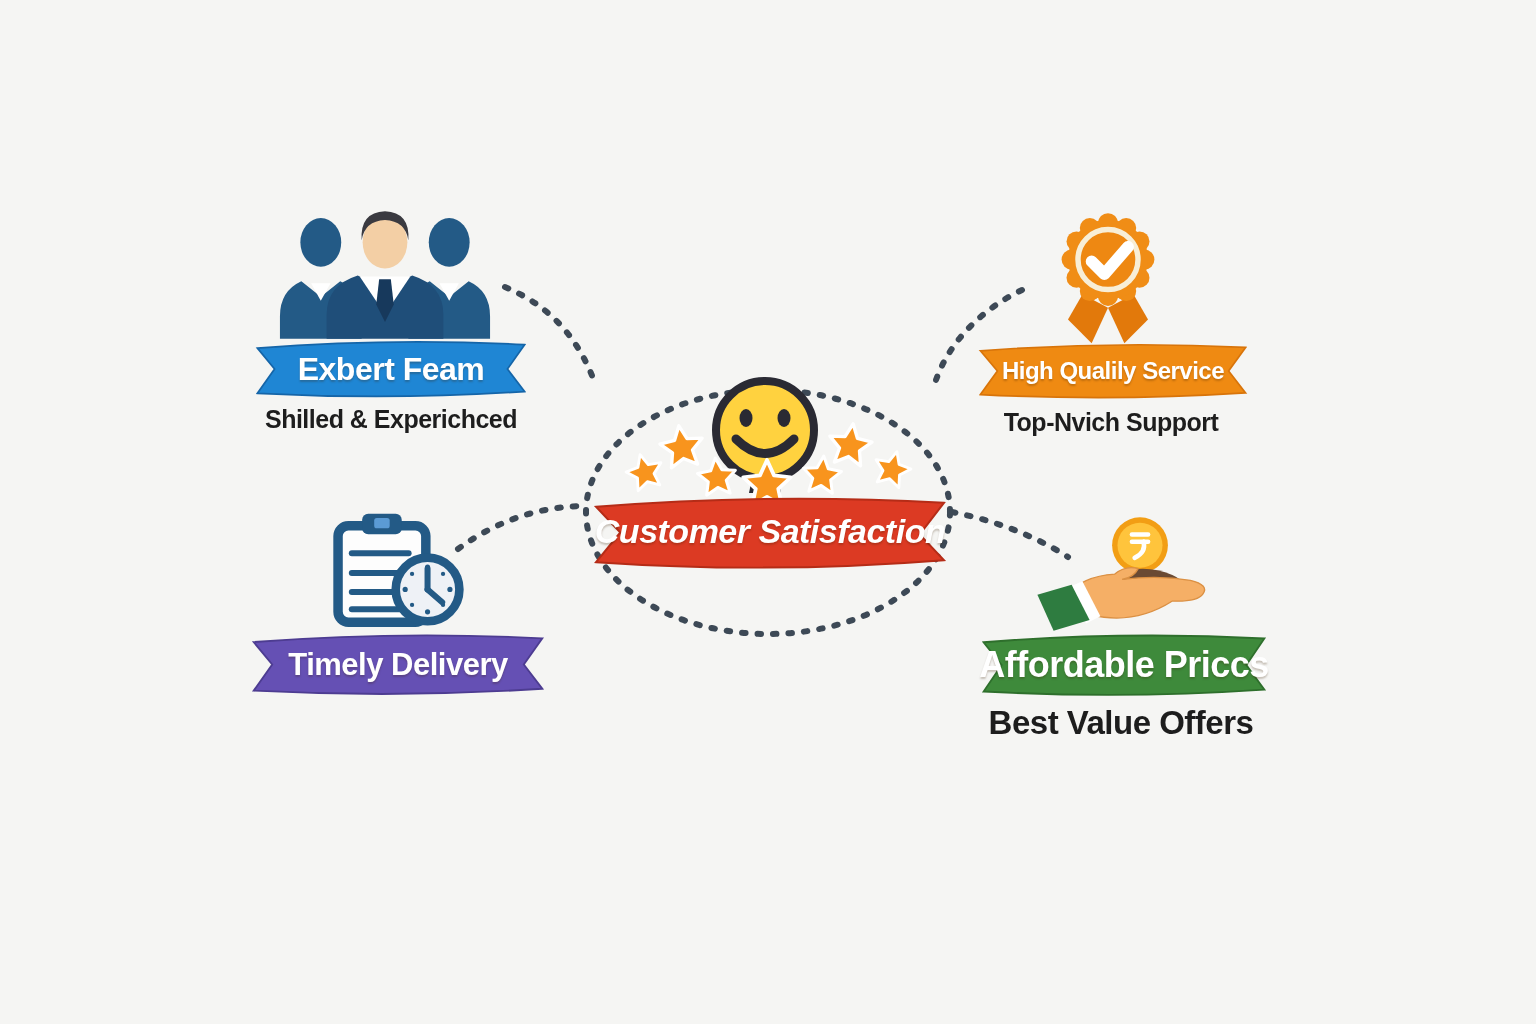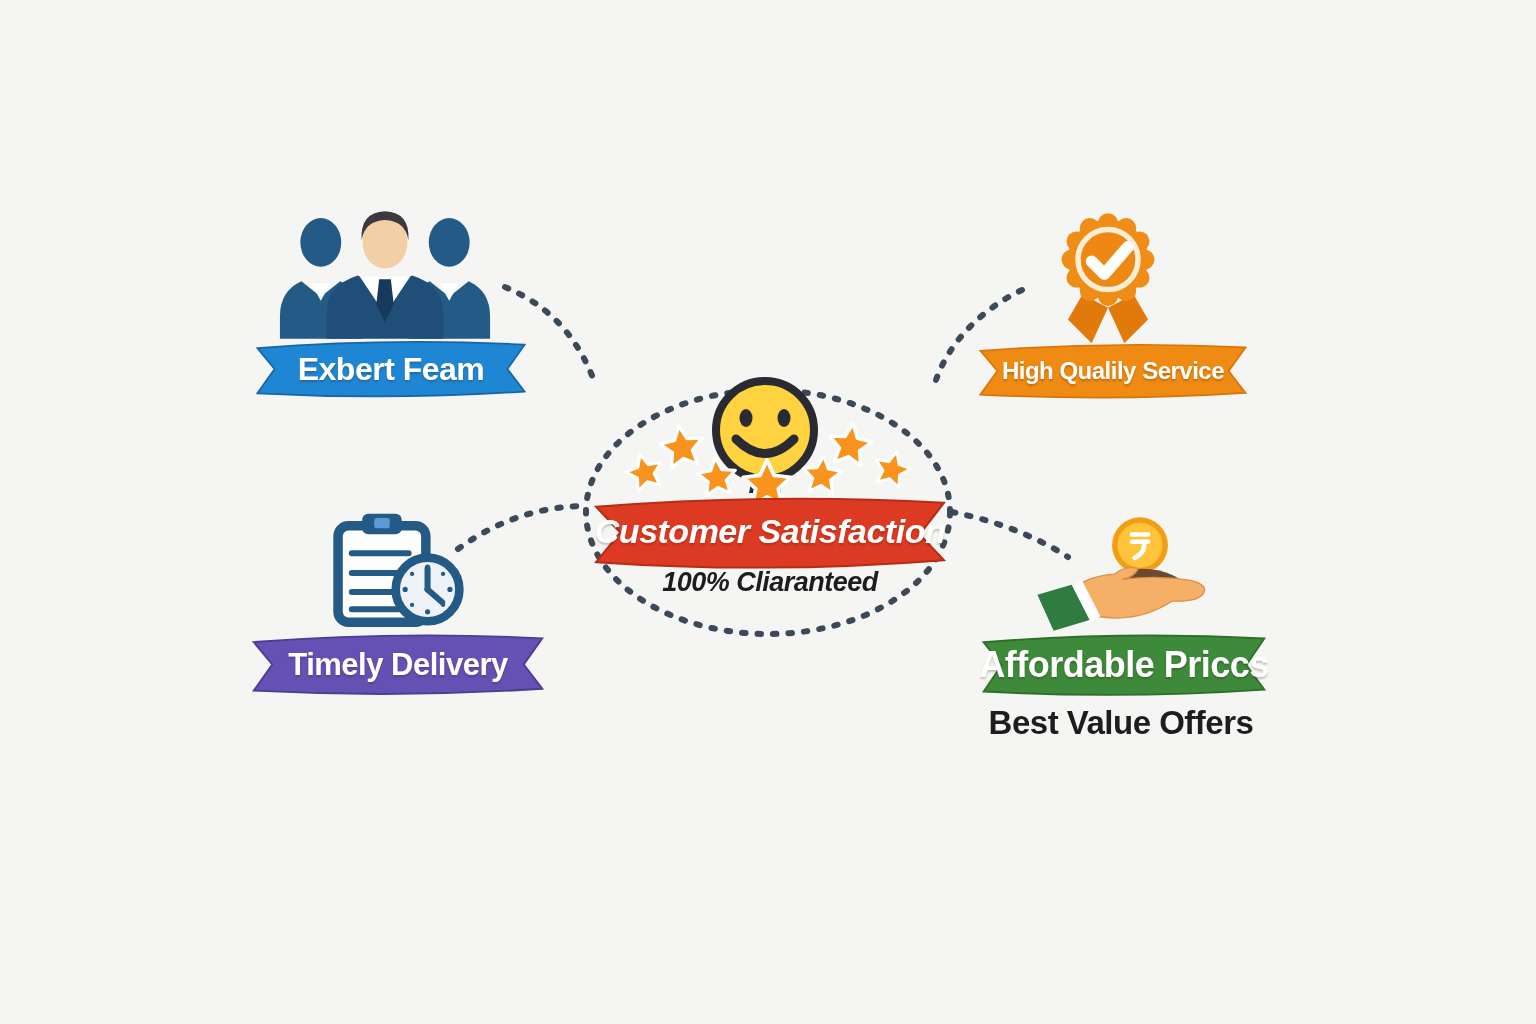--- a/index.html
+++ b/index.html
@@ -95,21 +95,20 @@
         <use href="#star" transform="translate(275,73) scale(1.12) rotate(8)" fill="#f8941d"></use>
         <use href="#star" transform="translate(317,97) scale(0.95) rotate(15)" fill="#f8941d"></use>
       </svg>
     </div>
     <div class="ribbon">
       <svg viewBox="0 0 352 86" preserveAspectRatio="none">
         <path stroke-width="2" d="M 4 18 Q 176 4 348 14 L 324 46 L 348 72 Q 176 86 4 74 L 28 44 Z" fill="#dc3a23" stroke="#b52c17"></path>
       </svg>
       <div class="label">Customer Satisfaction</div>
     </div>
-    <div class="subtitle">100% Cliaranteed</div>
   </div>
 
   <div class="badge badge-tl">
     <div class="icon-wrap">
       <svg width="214" height="132" viewBox="0 0 220 135">
 
         <ellipse cx="44" cy="36" rx="21" ry="25" fill="#235a86"></ellipse>
         <ellipse cx="176" cy="36" rx="21" ry="25" fill="#235a86"></ellipse>
         <path d="M 2 135 L 2 112 Q 2 86 24 76 L 44 92 L 64 76 Q 86 86 86 112 L 86 135 Z" fill="#235a86"></path>
         <path d="M 134 135 L 134 112 Q 134 86 156 76 L 176 92 L 196 76 Q 218 86 218 112 L 218 135 Z" fill="#235a86"></path>
@@ -122,20 +121,21 @@
         <ellipse cx="110" cy="36" rx="23" ry="27" fill="#f3cfa5"></ellipse>
         <path d="M 86 34 Q 84 5 110 4 Q 136 5 134 34 Q 131 14 110 13 Q 89 14 86 34 Z" fill="#3a3a40"></path>
       </svg>
     </div>
     <div class="ribbon">
       <svg viewBox="0 0 320 76" preserveAspectRatio="none">
         <path stroke-width="2" d="M 4 14 Q 160 2 316 10 L 296 38 L 316 64 Q 160 74 4 66 L 24 38 Z" fill="#1f86d4" stroke="#1565a8"></path>
       </svg>
       <div class="label">Exbert Feam</div>
     </div>
+    <div class="subtitle">Shilled &amp; Experichced</div>
   </div>
 
   <div class="badge badge-tr">
     <div class="icon-wrap">
       <svg width="128" height="141" viewBox="0 0 140 155">
         <path d="M 42 98 L 70 113 L 52 152 L 26 126 Z" fill="#e2790b"></path>
         <path d="M 98 98 L 70 113 L 88 152 L 114 126 Z" fill="#e2790b"></path>
         <g fill="#f08d16">
           <circle cx="110" cy="60" r="11"></circle>
             <circle cx="104.6" cy="80" r="11"></circle>
@@ -154,20 +154,21 @@
         <circle cx="70" cy="60" r="33" fill="#ee8812" stroke="#f8eed6" stroke-width="6"></circle>
         <path d="M 52 62 L 66 76 L 92 46" fill="none" stroke="#ffffff" stroke-width="13" stroke-linecap="round" stroke-linejoin="round"></path>
       </svg>
     </div>
     <div class="ribbon">
       <svg viewBox="0 0 320 76" preserveAspectRatio="none">
         <path stroke-width="2" d="M 4 14 Q 160 2 316 10 L 296 38 L 316 64 Q 160 74 4 66 L 24 38 Z" fill="#ef8a12" stroke="#d8740a"></path>
       </svg>
       <div class="label">High Qualily Service</div>
     </div>
+    <div class="subtitle">Top-Nvich Support</div>
   </div>
 
   <div class="badge badge-bl">
     <div class="icon-wrap">
       <svg width="142" height="125" viewBox="0 0 165 145">
         <rect x="14" y="24" width="102" height="112" rx="12" fill="#fdfdfd" stroke-width="11" stroke="#235a86"></rect>
         <rect x="42" y="10" width="46" height="24" rx="7" fill="#235a86"></rect>
         <rect x="56" y="15" width="18" height="12" rx="3" fill="#5b9bd5"></rect>
         <g fill="none" stroke-width="7" stroke-linecap="round" stroke="#235a86">
           <path d="M 30 56 H 96"></path>

